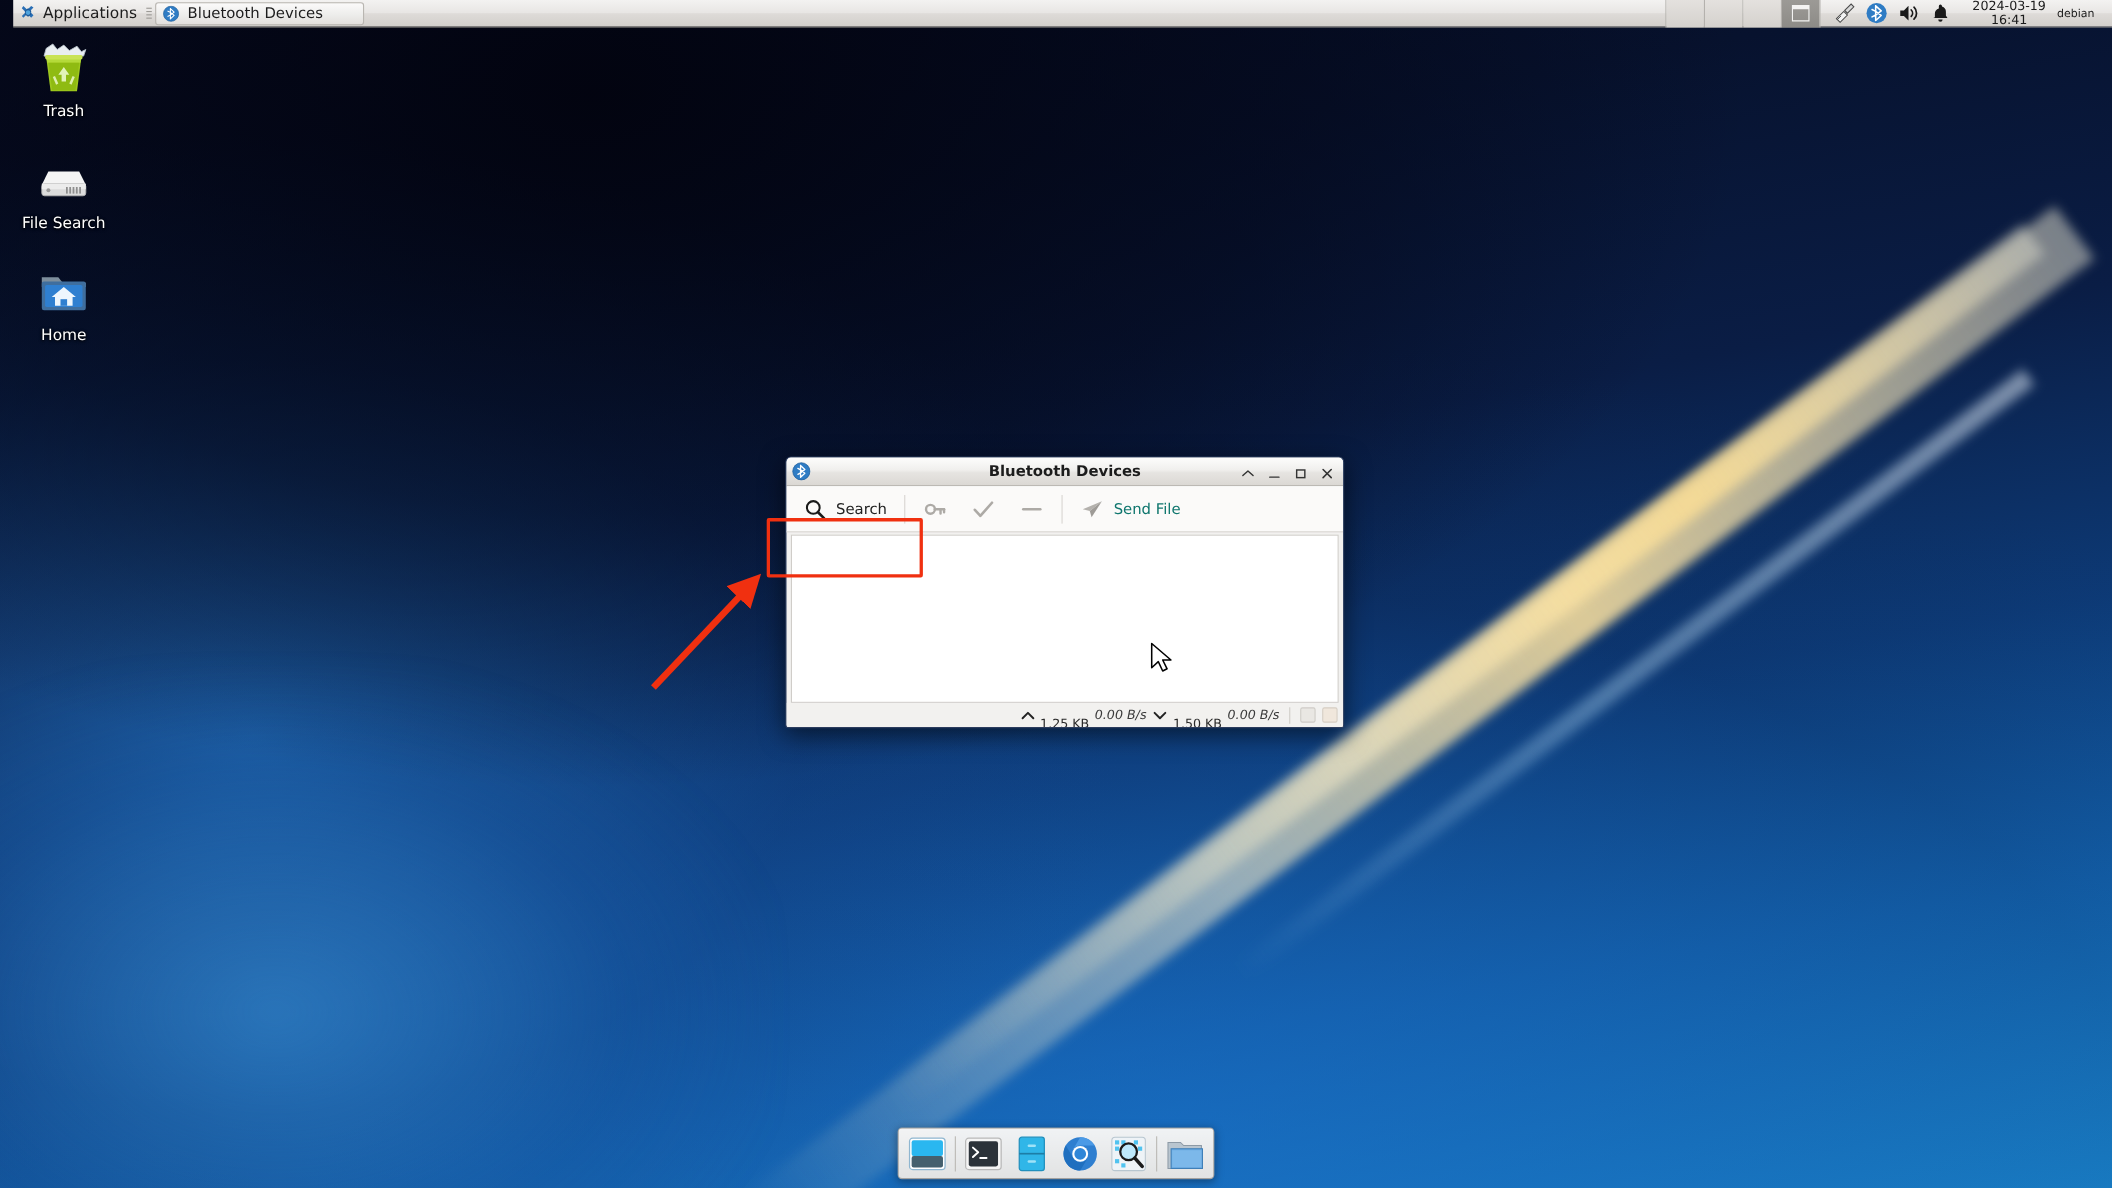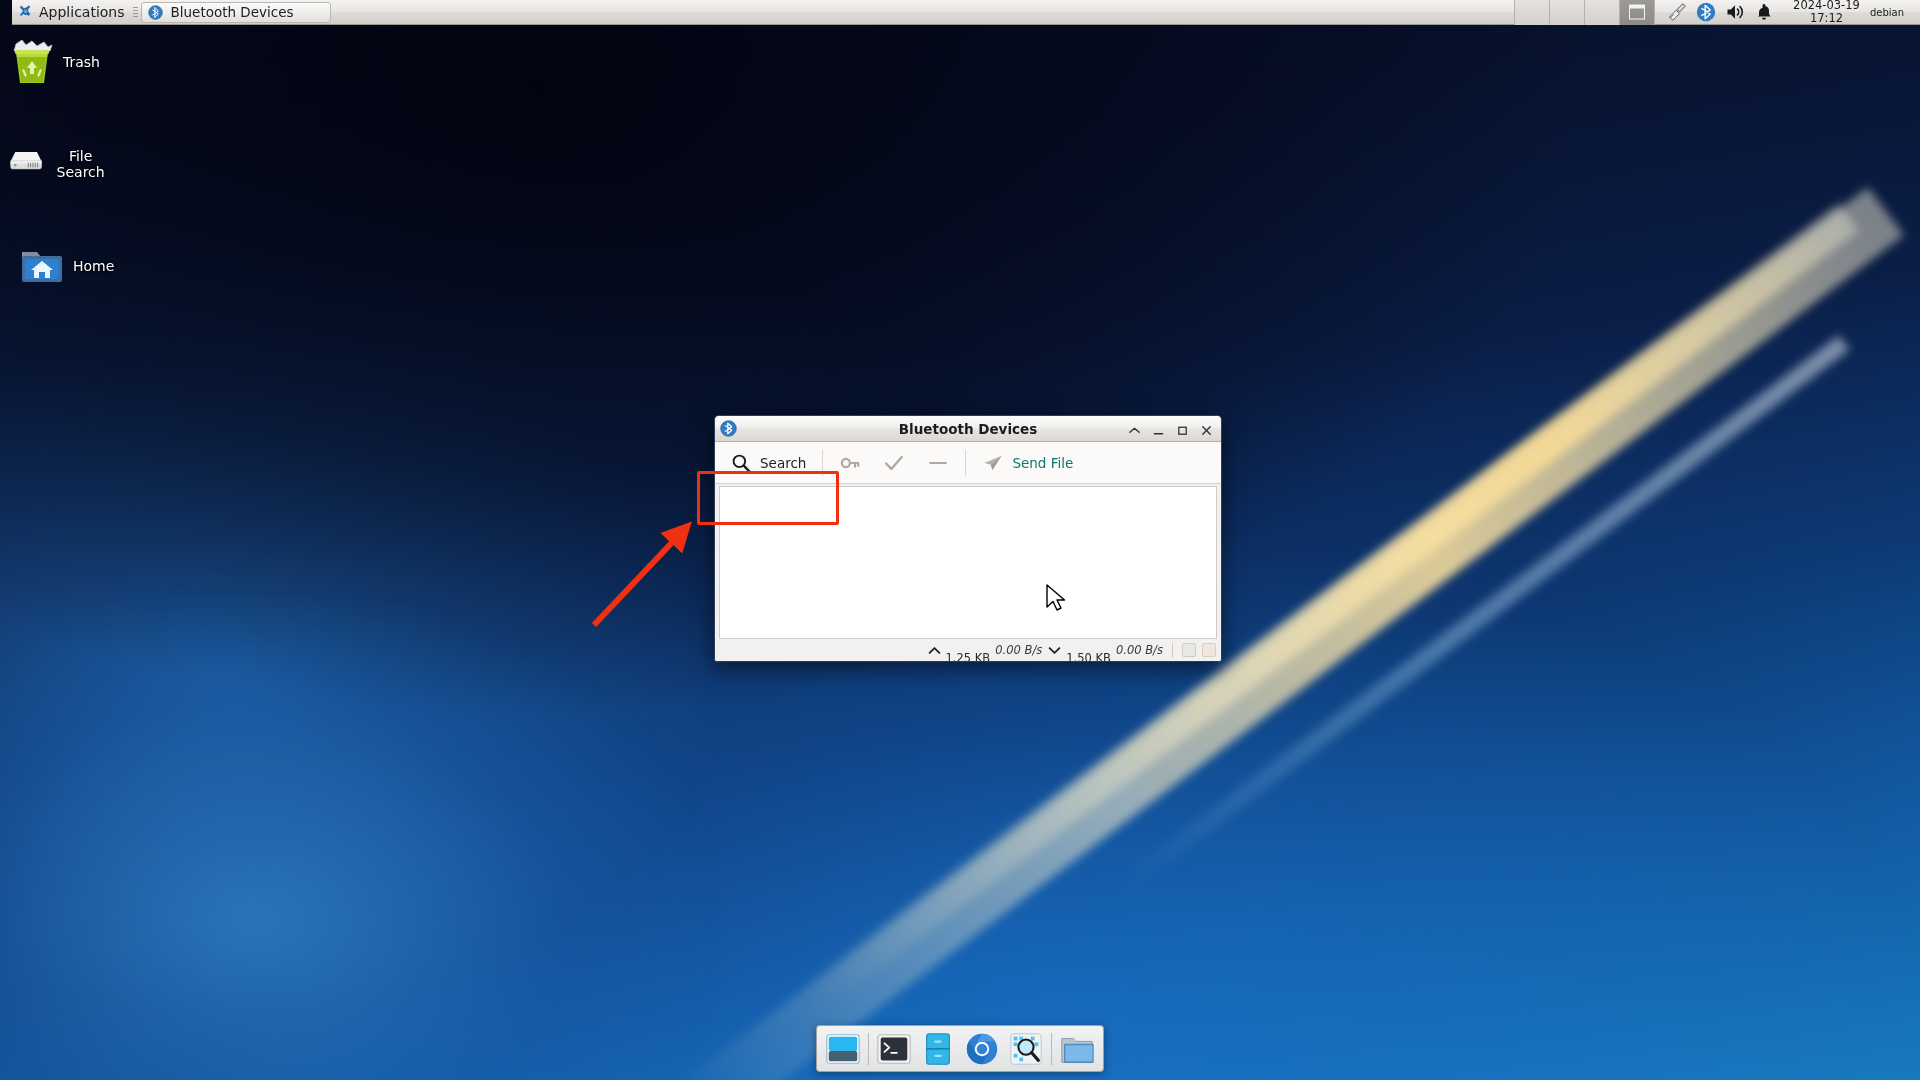--- a/index.html
+++ b/index.html
@@ -110,21 +110,21 @@
   #clock {
     font-size: 11.5px; line-height: 11.5px; text-align: center;
     padding: 0 10px; color: #1b1b1b; cursor: default;
     display: flex; flex-direction: column; gap: 1px;
   }
   #username { font-size: 10px; padding-right: 28px; color: #1b1b1b; cursor: default; }
 
   
   .desk-icon {
     position: absolute; width: 104px;
-    display: flex; flex-direction: row; align-items: center; gap: 5px;
+    display: flex; flex-direction: column; align-items: center; gap: 5px;
     cursor: default;
   }
   .desk-icon .glyph { width: 52px; height: 52px; display: block; }
   .desk-icon .label {
     color: #ffffff; font-size: 14px;
     text-shadow: 0 1px 3px rgba(0,0,0,0.95), 0 0 2px rgba(0,0,0,0.9);
     text-align: center; line-height: 16px;
   }
 
   
@@ -275,21 +275,21 @@
           <rect x="31" y="32" width="1.6" height="6"></rect>
         <rect x="34" y="32" width="1.6" height="6"></rect>
           <rect x="37" y="32" width="1.6" height="6"></rect>
         <rect x="40" y="32" width="1.6" height="6"></rect>
       </g>
     </svg>
   </span>
   <span class="label">File Search</span>
 </div>
 
-<div class="desk-icon" style="left:16px; top:240px;">
+<div class="desk-icon" style="left:6px; top:240px;">
   <span class="glyph">
     <svg viewBox="0 0 52 52" xmlns="http://www.w3.org/2000/svg">
       <path d="M6 12 h15 l4 5 h21 v4 H6 z" fill="#7d8e9c"></path>
       <rect x="6" y="16" width="40" height="26" rx="2" fill="#3f6e9e"></rect>
       <rect x="9" y="19" width="34" height="20" rx="1.5" fill="#2f7fd0"></rect>
       <path d="M26 21 l11 9 h-3 v8 h-16 v-8 h-3 z" fill="#eef6fd"></path>
       <rect x="23" y="32" width="6" height="6" fill="#2f7fd0"></rect>
     </svg>
   </span>
   <span class="label">Home</span>
@@ -359,21 +359,21 @@
       </span>
       <span class="tray-ico">
         <svg viewBox="0 0 24 24" xmlns="http://www.w3.org/2000/svg">
           <path d="M12 2.5 a1.7 1.7 0 0 1 1.7 1.7 v0.6 a6 6 0 0 1 4.3 5.7 v4 l1.7 2.8 H4.3 L6 16.5 v-4 a6 6 0 0 1 4.3-5.7 V4.2 A1.7 1.7 0 0 1 12 2.5 z" fill="#1a1a1a"></path>
           <path d="M9.6 19 a2.4 2.4 0 0 0 4.8 0 z" fill="#1a1a1a"></path>
         </svg>
       </span>
     </div>
     <div id="clock">
       <span>2024-03-19</span>
-      <span>17:12</span>
+      <span>16:41</span>
     </div>
     <div id="username">debian</div>
   </div>
 </div>
 
 <div id="bt-window">
 
   <div id="bt-titlebar">
     <span class="t-icon">
       <svg viewBox="0 0 24 24" xmlns="http://www.w3.org/2000/svg">

